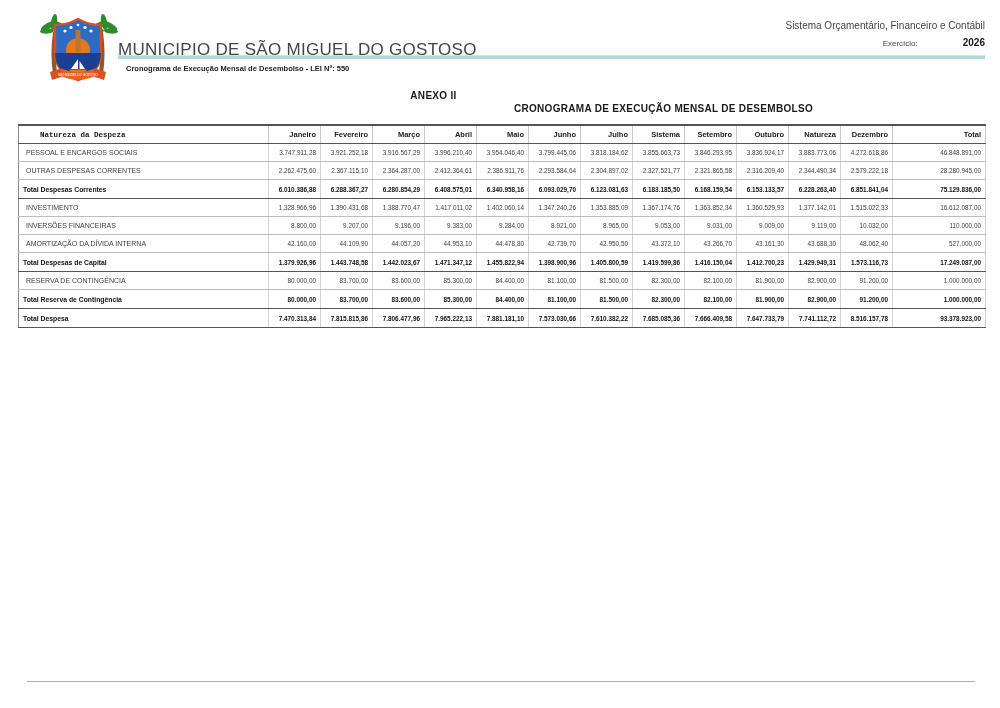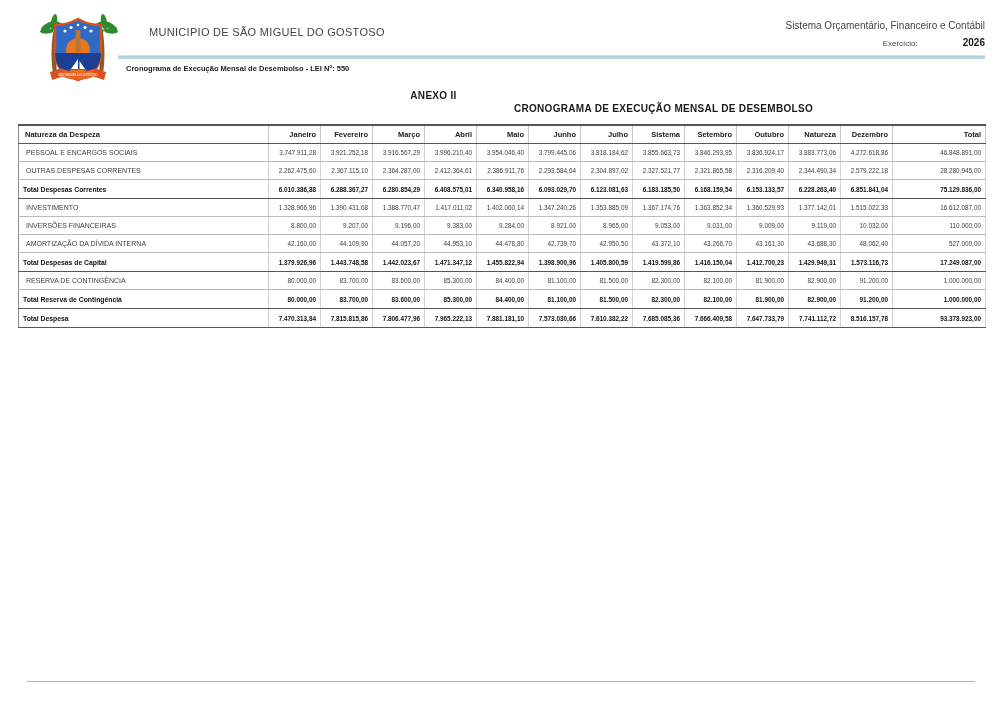--- a/index.html
+++ b/index.html
@@ -4,22 +4,22 @@
 <style>
   html,body{margin:0;padding:0;}
   body{
     width:1000px;height:708px;background:#ffffff;position:relative;
     font-family:"Liberation Sans","DejaVu Sans",sans-serif;color:#3d3d3d;
     overflow:hidden;
   }
   
   .logo{position:absolute;left:38px;top:6px;width:80px;height:82px;}
   .muni-title{
-    position:absolute;left:118px;top:26px;font-size:11px;color:#444;
-    letter-spacing:.3px;white-space:nowrap;margin-left:31px;
+    position:absolute;left:118px;top:40px;font-size:17px;color:#444;
+    letter-spacing:.3px;white-space:nowrap;
   }
   .sys-title{
     position:absolute;right:15px;top:20px;font-size:10px;color:#444;text-align:right;
   }
   .exercise{
     position:absolute;right:15px;top:37px;font-size:8px;color:#444;text-align:right;
   }
   .exercise b{font-size:10px;color:#1a1a1a;margin-left:45px;}
   .teal-rule{
     position:absolute;left:118px;top:55px;width:867px;height:3px;
@@ -45,21 +45,21 @@
     border:1px solid #8a8a8a;
   }
   th,td{overflow:hidden;white-space:nowrap;}
   thead th{
     font-size:7.5px;font-weight:bold;color:#1a1a1a;
     padding:4px 4px 4px 4px;
     border-top:2px solid #555;border-bottom:1px solid #555;
     border-right:1px solid #c9c9c9;
     background:#fff;
   }
-  th.col-label{text-align:left;padding-left:6px;}
+  th.col-label{text-align:left;padding-left:21px;font-family:Liberation Mono, monospace;}
   th.col-num{text-align:right;}
   td{
     font-size:6.4px;color:#3d3d3d;
     padding:5px 4px;
     border-bottom:1px solid #bdbdbd;
     border-right:1px solid #d2d2d2;
   }
   td.col-label{text-align:left;padding-left:7px;font-size:7px;}
   td.col-num{text-align:right;}
   tr.total-row td{

